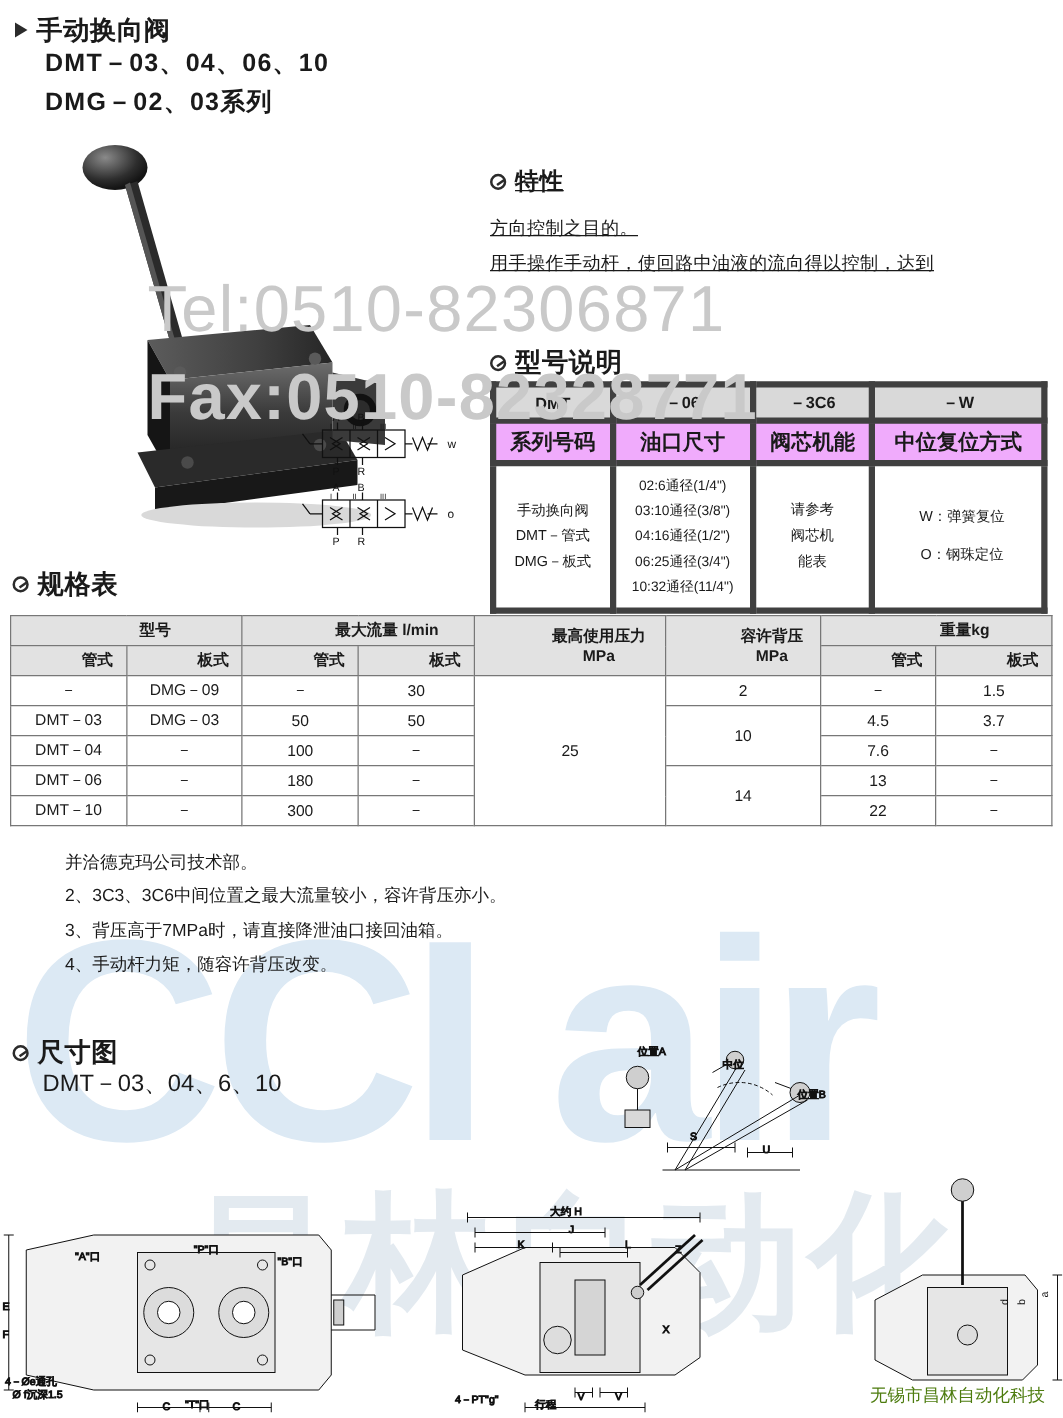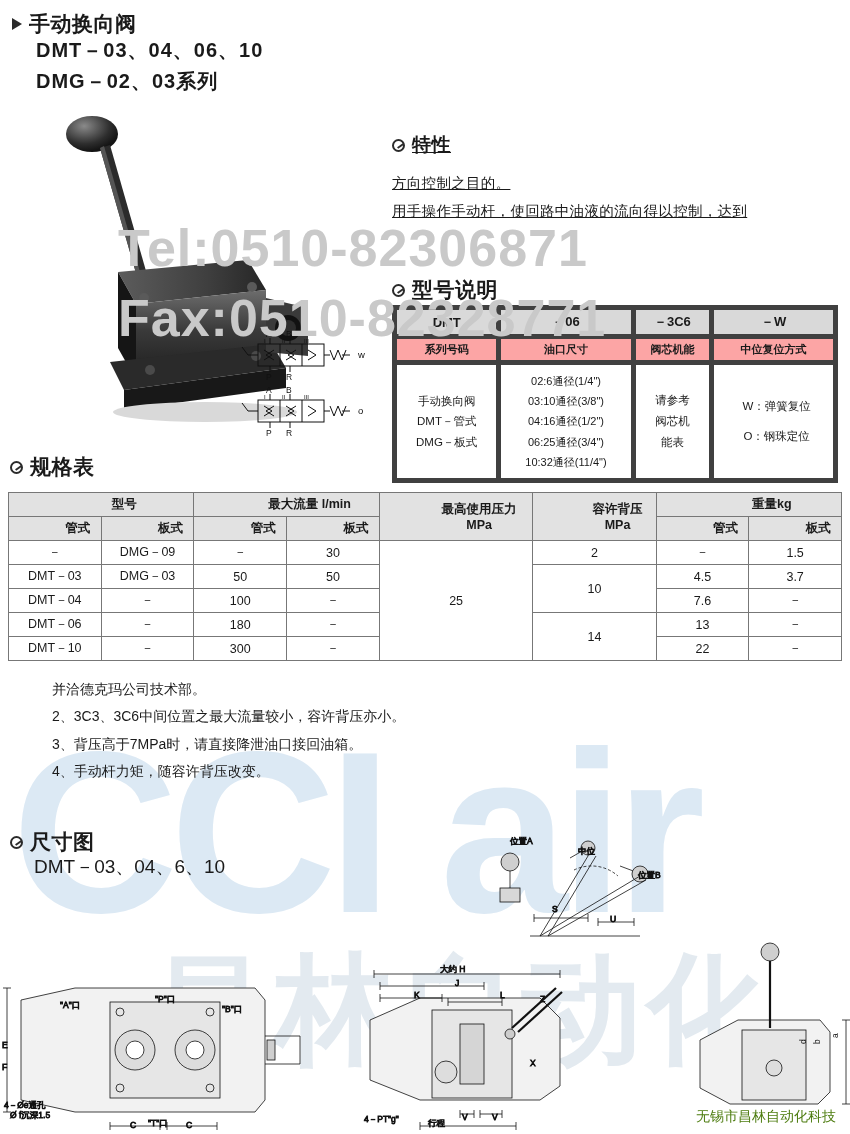--- a/index.html
+++ b/index.html
@@ -32,21 +32,21 @@
   #features { position: absolute; left: 392px; top: 132px; width: 430px; text-decoration: underline; }
   #features .h-title { font-size: 19px; }
   .feat-text { margin-top: 12px; font-size: 14.5px; line-height: 1.9; letter-spacing: 0.3px; }
 
   
   #model-head { position: absolute; left: 392px; top: 276px; }
   #model-table { position: absolute; left: 392px; top: 305px; width: 446px;
                  border-collapse: collapse; font-size: 11.5px; }
   #model-table td { border: 5px solid #404040; text-align: center; vertical-align: middle; padding: 3px 2px; }
   #model-table .hdr { background: #d9d9d9; font-weight: bold; height: 22px; font-size: 13px; }
-  #model-table .row2 { background: #fca5a5; font-weight: bold; height: 20px; font-size: 11px; }
+  #model-table .row2 { background: #f0abfc; font-weight: bold; height: 20px; font-size: 17px; }
   #model-table .body td { height: 118px; }
   .mt-left { font-size: 11.5px; line-height: 1.75; }
   .mt-ports { font-size: 11px; line-height: 1.85; text-align: center; }
   .mt-fn { font-size: 11.5px; line-height: 1.8; }
   .mt-w { font-size: 11.5px; line-height: 2.6; text-align: left; padding-left: 8px !important; }
 
   
   #spec-head { position: absolute; left: 10px; top: 453px; }
   #spec-table { position: absolute; left: 8px; top: 492px; width: 834px;
                 border-collapse: collapse; font-size: 12.5px; }
@@ -58,21 +58,21 @@
 
   
   #notes { position: absolute; left: 8px; top: 676px; width: 700px; font-size: 14px; line-height: 1.95; }
   #notes .n-indent { padding-left: 44px; }
 
   
   #dim-head { position: absolute; left: 10px; top: 828px; }
   #dim-sub { position: absolute; left: 34px; top: 854px; font-size: 19px; font-weight: normal; }
 
   
-  .wm-tel { position: absolute; left: 118px; top: 218px; font-size: 52px; font-weight: bold;
+  .wm-tel { position: absolute; left: 118px; top: 218px; font-size: 52px; font-weight: normal;
             color: #c9c9c9; letter-spacing: 1px; white-space: nowrap; }
   .wm-fax { position: absolute; left: 118px; top: 288px; font-size: 52px; font-weight: bold;
             color: #c9c9c9; letter-spacing: 1px; white-space: nowrap; }
   .wm-cc { position: absolute; left: 12px; top: 700px; font-size: 230px; font-weight: bold;
            color: #dce9f4; letter-spacing: -8px; white-space: nowrap; }
   .wm-cn { position: absolute; left: 150px; top: 930px; font-size: 120px; font-weight: bold;
            color: #e3eaf0; letter-spacing: 4px; white-space: nowrap; }
   #footer-note { position: absolute; right: 14px; bottom: 8px; font-size: 14px; color: #4d7c0f; font-weight: normal; }
 
   

